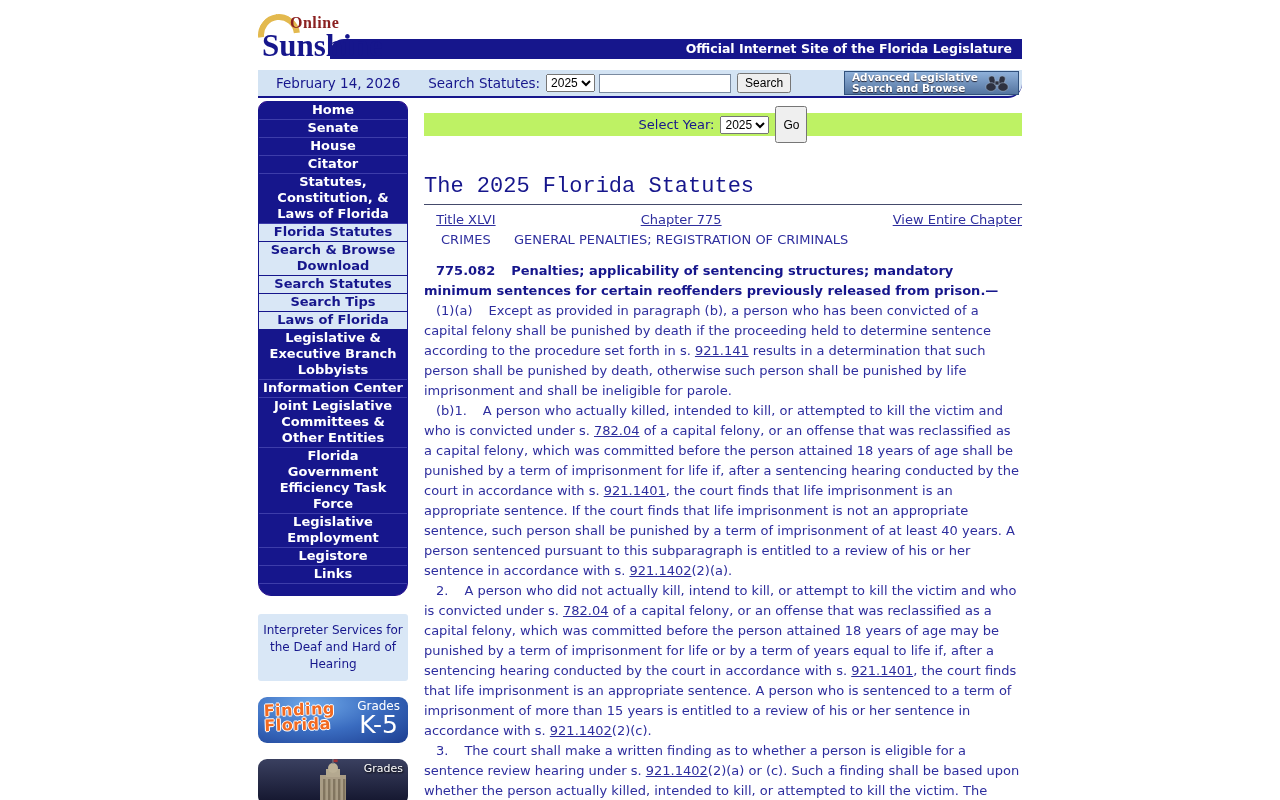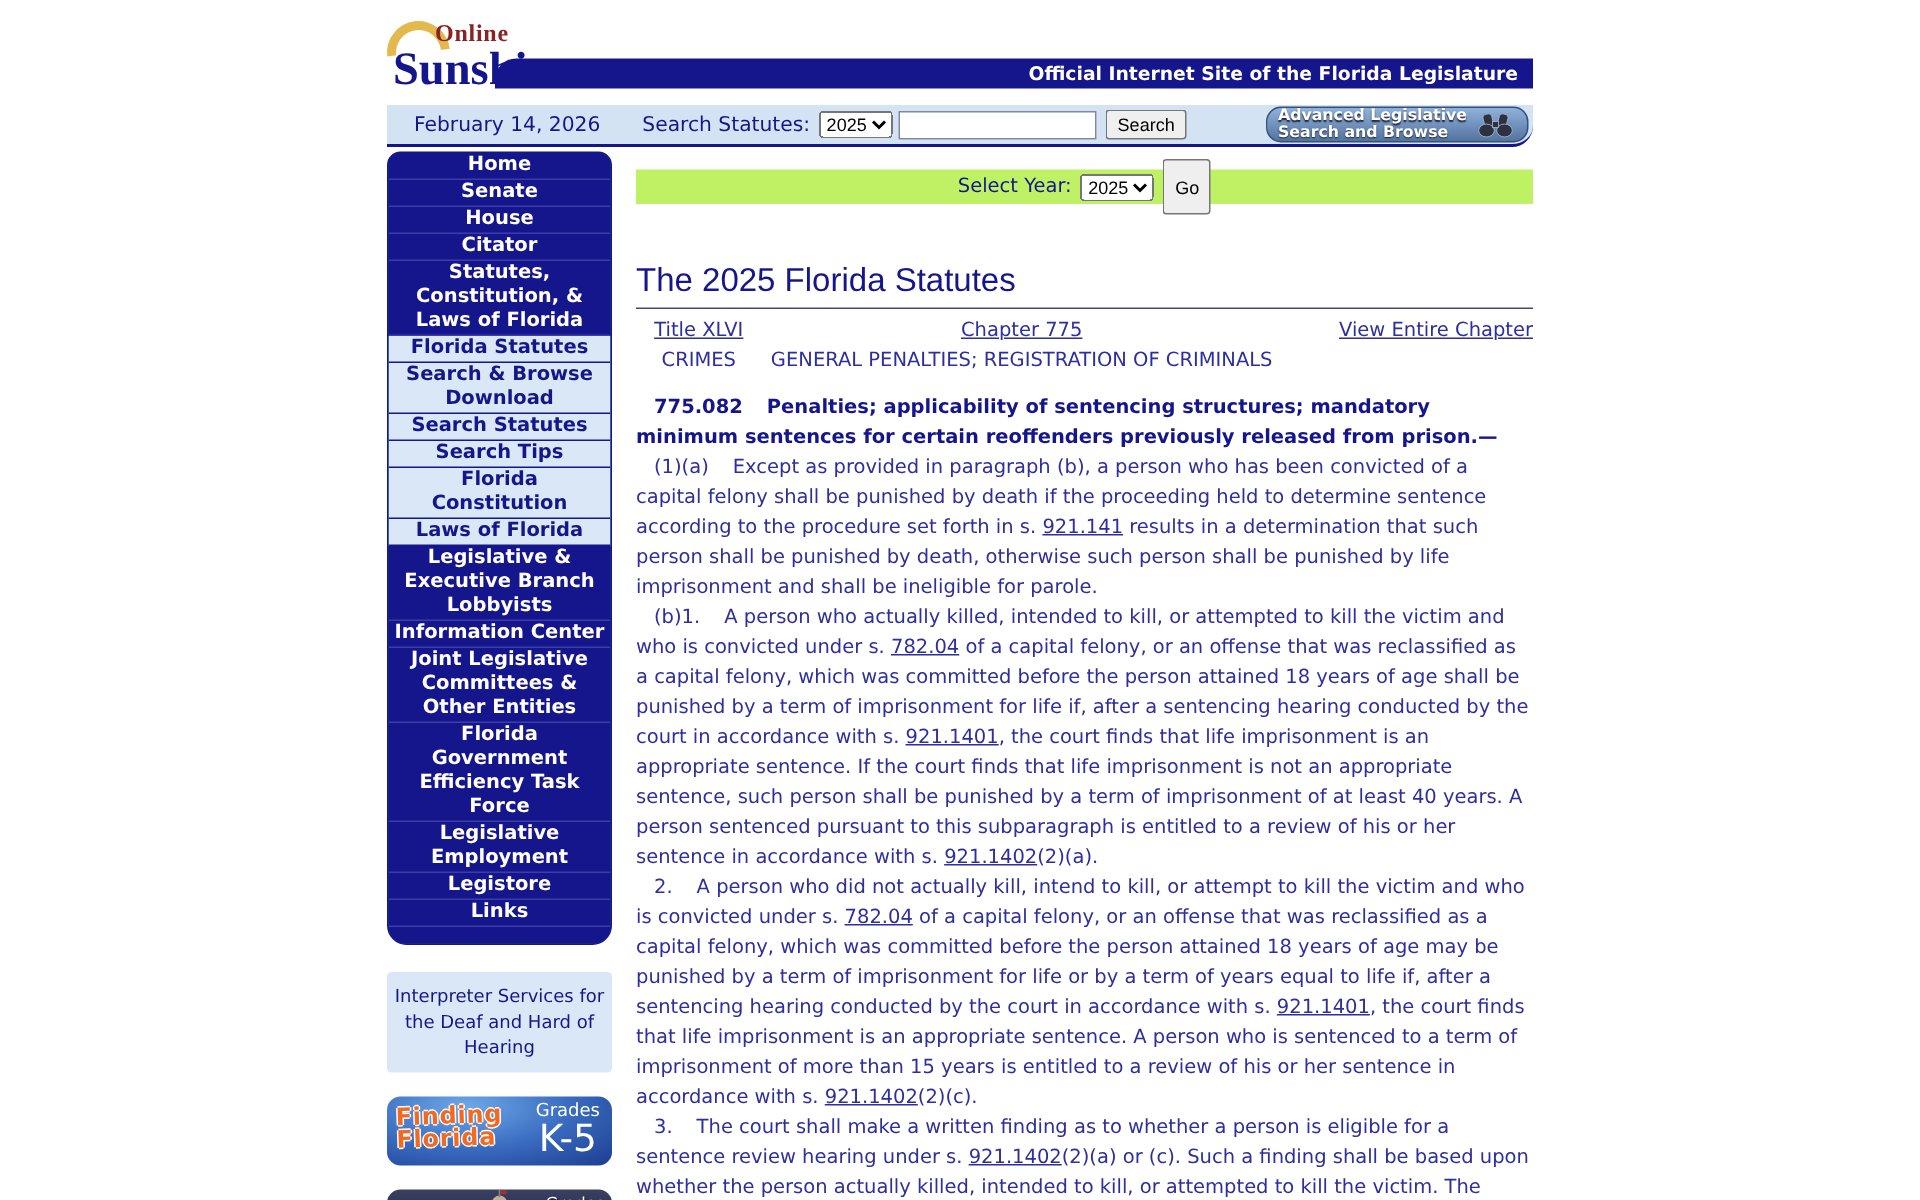--- a/index.html
+++ b/index.html
@@ -43,29 +43,29 @@
   }
   .sb-date { margin-left:18px; margin-right:28px; }
   .sb-label { margin-right:6px; }
   .sb-year { font-size:12px; margin-right:4px; }
   .sb-input { width:132px; height:19px; border:1px solid #7a8aa0; margin-right:6px; font-size:12px; }
   .sb-go { font-size:12px; height:20px; }
   .adv-btn {
     margin-left:auto; margin-right:3px;
     height:24px; display:flex; align-items:center; gap:5px;
     background:linear-gradient(#8fb1da, #54749f);
-    border:1px solid #31517c; border-radius:10px;
+    border:1px solid #31517c; border-radius:0;
     padding:0 7px; cursor:pointer;
   }
   .adv-text span { display:block; color:#fff; font-size:10.5px; line-height:11px; font-weight:bold; text-shadow:0 1px 1px #223; }
 
   
   .body-row { display:flex; margin-top:3px; }
   .sidebar { width:150px; flex:none; }
-  .menu { border-radius:9px 9px 13px 13px; overflow:hidden; background:#0c4a6e; border:1px solid #16168c; }
+  .menu { border-radius:9px 9px 13px 13px; overflow:hidden; background:#a21caf; border:1px solid #16168c; }
   .mi {
     display:block; text-align:center; font-size:13px; font-weight:bold;
     line-height:16px; padding:0 2px 1px; cursor:pointer; text-decoration:none;
   }
   .mi.dark { background:#16168c; color:#ffffff; border-bottom:1px solid #3d3daa; }
   .mi.light { background:#d9e7f6; color:#16168c; border-bottom:1px solid #16168c; }
   .menu-cap { height:11px; background:#16168c; }
 
   .interpreter {
     margin-top:18px; background:#d9e7f6; color:#16168c;
@@ -94,21 +94,21 @@
   .main { flex:1; margin-left:16px; }
   .select-year-bar {
     margin-top:12px; height:23px; background:#bef264;
     display:flex; justify-content:center; align-items:center; gap:6px;
     font-size:13px; color:#16168c;
   }
   .select-year-bar select { font-size:12px; }
   .select-year-bar button { font-size:12px; height:37px; }
 
   h1.page-title {
-    margin:38px 0 0; font-family:Liberation Sans, sans-serif; font-weight:normal;
+    margin:38px 0 0; font-family:Liberation Mono, monospace; font-weight:normal;
     font-size:22px; color:#16168c; padding-bottom:5px; border-bottom:1px solid #444a6b;
   }
 
   table.nav-table { width:100%; margin-top:6px; border-collapse:collapse; font-size:13px; color:#2e2e9e; }
   table.nav-table td { padding:0 0 2px; vertical-align:top; line-height:18px; }
   .col-title  { width:14%; text-align:center; }
   .col-chap   { width:58%; text-align:center; }
   .col-view   { width:28%; text-align:right; }
   a.nav-link, a.stat-link { color:#2e2e9e; text-decoration:underline; cursor:pointer; }
 
@@ -166,21 +166,20 @@
       <nav class="menu">
         <a class="mi dark">Home</a>
         <a class="mi dark">Senate</a>
         <a class="mi dark">House</a>
         <a class="mi dark">Citator</a>
         <a class="mi dark">Statutes, Constitution, &amp; Laws of Florida</a>
         <a class="mi light">Florida Statutes</a>
         <a class="mi light">Search &amp; Browse Download</a>
         <a class="mi light">Search Statutes</a>
         <a class="mi light">Search Tips</a>
-        <a class="mi light">Florida Constitution</a>
         <a class="mi light">Laws of Florida</a>
         <a class="mi dark">Legislative &amp; Executive Branch Lobbyists</a>
         <a class="mi dark">Information Center</a>
         <a class="mi dark">Joint Legislative Committees &amp; Other Entities</a>
         <a class="mi dark">Florida Government Efficiency Task Force</a>
         <a class="mi dark">Legislative Employment</a>
         <a class="mi dark">Legistore</a>
         <a class="mi dark">Links</a>
         <div class="menu-cap"></div>
       </nav>

